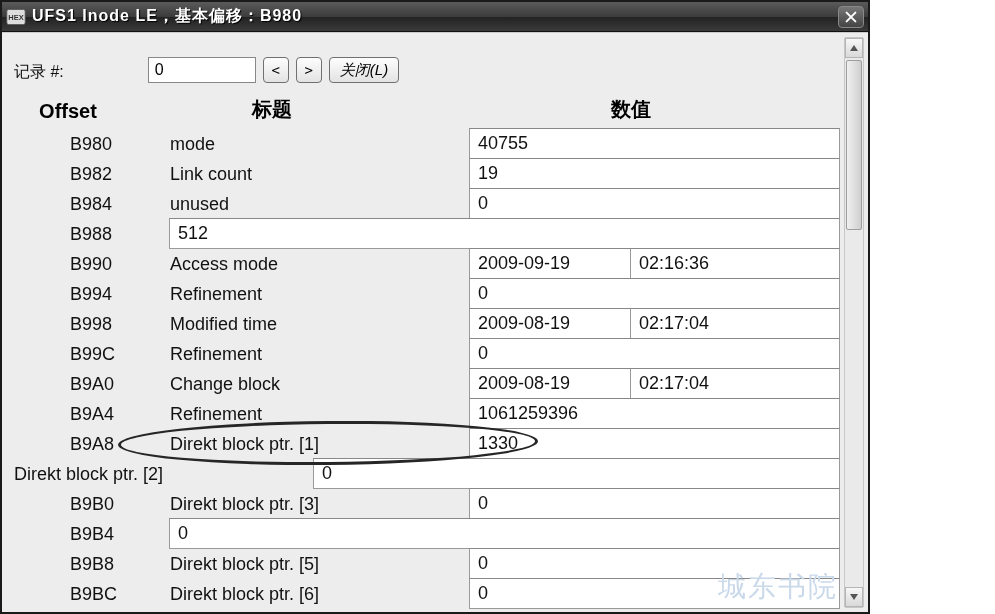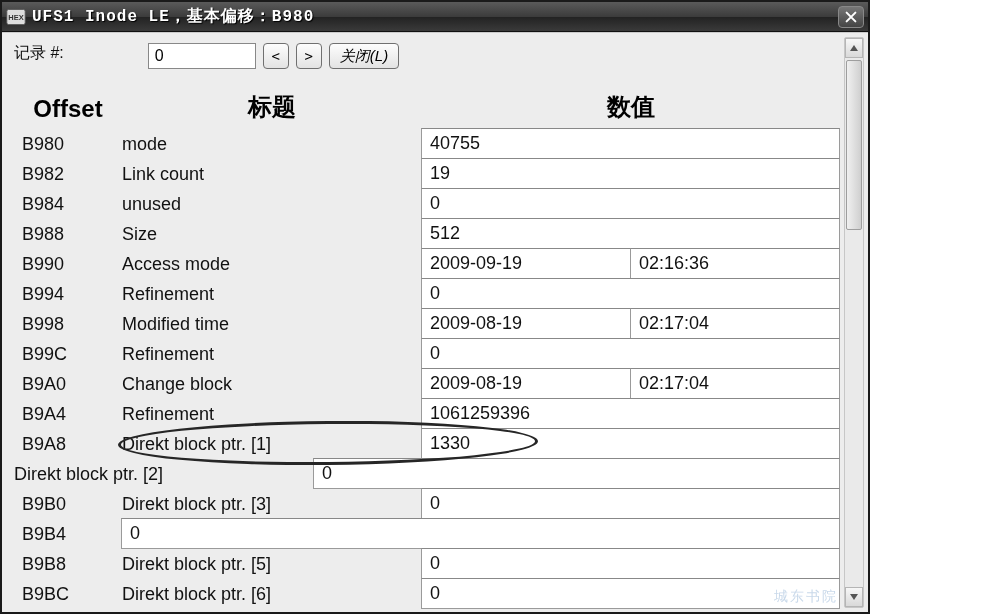--- a/index.html
+++ b/index.html
@@ -3,58 +3,58 @@
 <meta charset="utf-8">
 <style>
   * { box-sizing: border-box; margin: 0; padding: 0; }
   html, body { width: 995px; height: 614px; overflow: hidden; font-family: Arial, "Microsoft YaHei", sans-serif; background: #fff; }
   .window { width: 870px; height: 614px; border: 2px solid #1a1a1a; position: relative; background: #fff; display: flex; flex-direction: column; }
   .titlebar {
     height: 30px; background: linear-gradient(to bottom, #5a5a5a 0%, #3c3c3c 50%, #222 51%, #3a3a3a 100%);
     border-bottom: 1px solid #111; display: flex; align-items: center; padding: 0 4px; color: #fff;
   }
   .titlebar .app-icon { width: 20px; height: 18px; margin-right: 6px; display:flex; align-items:center; justify-content:center; }
-  .titlebar .title-text { font-family: Liberation Mono, monospace; font-size: 16px; font-weight: bold; letter-spacing: 1px; text-shadow: 1px 1px 1px #000; }
+  .titlebar .title-text { font-family: Liberation Sans, sans-serif; font-size: 16px; font-weight: bold; letter-spacing: 1px; text-shadow: 1px 1px 1px #000; }
   .titlebar .spacer { flex: 1; }
   .close-btn {
     width: 26px; height: 22px; border: 1px solid #888; border-radius: 4px;
     background: linear-gradient(to bottom,#777,#444); display:flex; align-items:center; justify-content:center; cursor:pointer;
   }
   .close-btn svg { width: 14px; height: 14px; }
 
   .body-area { flex: 1; position: relative; background: #ededed; border-top: 1px solid #ccc; }
   .content {
     position: absolute; left: 12px; right: 28px; top: 10px; bottom: 0;
     overflow: hidden;
   }
-  .toolbar { display: flex; align-items: flex-start; gap: 7px; height: 40px; font-size: 17px; }
+  .toolbar { display: flex; align-items: flex-end; gap: 7px; height: 40px; font-size: 17px; }
   .toolbar label { font-family: "SimSun","NSimSun",sans-serif; font-size: 16px; color: #111; }
   .rec-input {
     width: 108px; height: 26px; border: 1px solid #888; background: #fff; padding: 0 6px;
     font-size: 16px; font-family: Arial, sans-serif;
   }
   .btn {
     height: 26px; border: 1px solid #707070; border-radius: 4px; padding: 0 10px;
     background: linear-gradient(to bottom,#fdfdfd,#e3e3e3); font-size: 14px; cursor: pointer;
     display:inline-flex; align-items:center; justify-content:center; min-width: 26px;
   }
   .btn.small { padding: 0 6px; font-family: monospace; }
   .btn .txt { font-family: "SimSun","NSimSun",sans-serif; font-size: 15px; font-style: italic; }
 
   .headers {
     display: flex; align-items: flex-end; height: 40px; font-family: Arial,"SimSun",sans-serif;
-    font-size: 24px; font-weight: bold; color: #000;
+    font-size: 20px; font-weight: bold; color: #000;
   }
   .col-off { width: 108px; text-align: center; }
   .col-lbl { width: 300px; text-align: center; }
   .col-val { flex: 1; text-align: center; }
 
   .grid { margin-top: 6px; position: relative; }
   .row { display: flex; align-items: stretch; height: 30px; font-size: 18px; }
-  .cell-off { width: 108px; padding-left: 8px; display:flex; align-items:center; font-family: Arial,sans-serif; color:#111;}
+  .cell-off { width: 108px; padding-left: 8px; display:flex; align-items:center; font-family: Arial,sans-serif; color:#111;margin-left:48px;}
   .cell-lbl { width: 300px; padding-left: 0px; display:flex; align-items:center; font-family: Arial,sans-serif; color:#111;}
   .cell-val { flex: 1; display: flex; }
   .valbox {
     flex: 1; border: 1px solid #9a9a9a; border-top-color:#888; background: #fff;
     padding: 11px 8px; display:flex; align-items:center; font-family: Arial,sans-serif; font-size: 18px; color:#111;
     margin-left: -1px; margin-top: -1px;
   }
   .valbox.time { flex: 0 0 210px; }
 
   
@@ -75,21 +75,21 @@
   }
   .vscroll .arrow.up { top: 0; }
   .vscroll .arrow.dn { bottom: 0; }
   .vscroll .thumb {
     position: absolute; left: 1px; right: 1px; top: 22px; height: 170px;
     background: linear-gradient(to right,#f0f0f0,#cfcfcf); border: 1px solid #9e9e9e; border-radius: 2px;
   }
   .vscroll svg { width: 10px; height: 10px; }
 
   
-  .wm { position: absolute; right: 30px; bottom: 6px; font-size: 14px; color: #c9d9ea; font-family: "SimSun",sans-serif; pointer-events:none; letter-spacing:2px;}
+  .wm { position: absolute; right: 30px; bottom: 6px; font-size: 28px; color: #c9d9ea; font-family: "SimSun",sans-serif; pointer-events:none; letter-spacing:2px;}
   .wm .sub { font-size: 11px; color:#dbe7f2; letter-spacing:1px; display:block; text-align:right; }
 </style>
 </head>
 <body>
 
 <div class="window">
   <div class="titlebar">
     <span class="app-icon">
       <svg viewBox="0 0 24 24">
           <rect x="1" y="3" width="22" height="18" rx="2" fill="#ddd" stroke="#555"></rect>
@@ -147,21 +147,20 @@
           </div>
           <div class="row">
             <div class="cell-off">B984</div>
             <div class="cell-lbl">unused</div>
             <div class="cell-val">
               <div class="valbox">0</div>
             </div>
           </div>
           <div class="row">
             <div class="cell-off">B988</div>
-            <div class="cell-lbl">Size</div>
             <div class="cell-val">
               <div class="valbox">512</div>
             </div>
           </div>
           <div class="row">
             <div class="cell-off">B990</div>
             <div class="cell-lbl">Access mode</div>
             <div class="cell-val">
               <div class="valbox">2009-09-19</div>
               <div class="valbox time">02:16:36</div>

